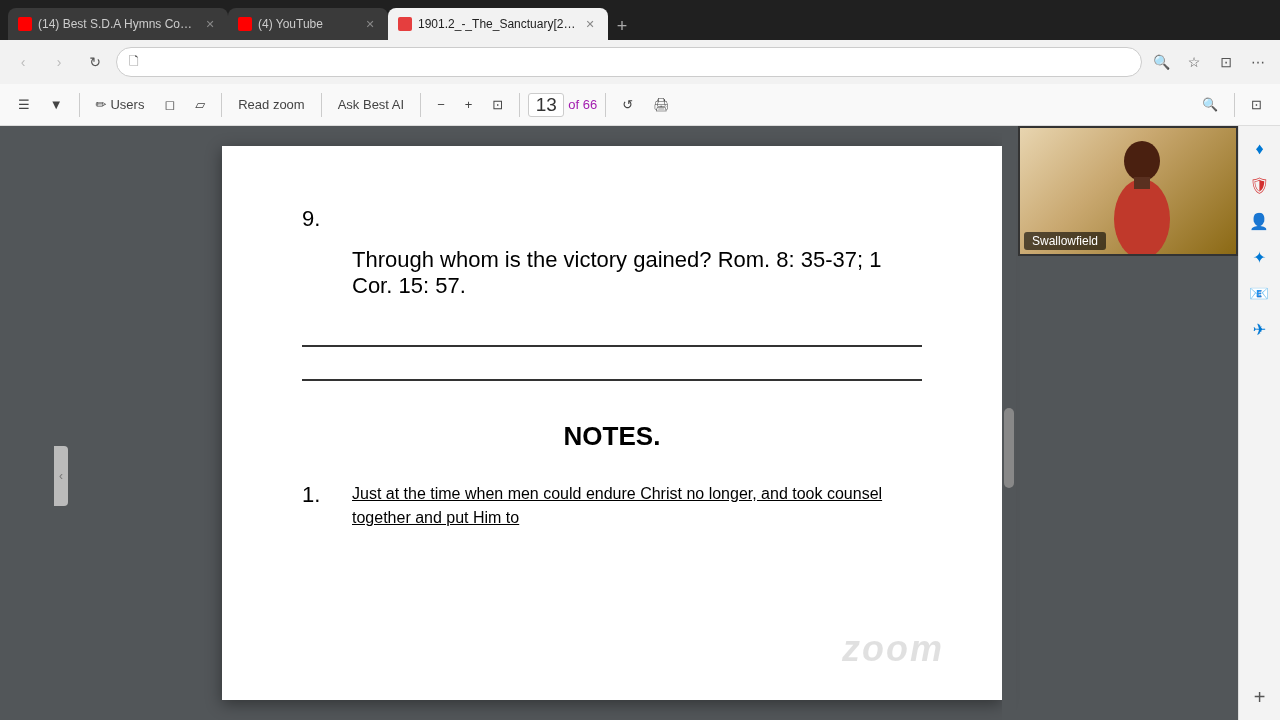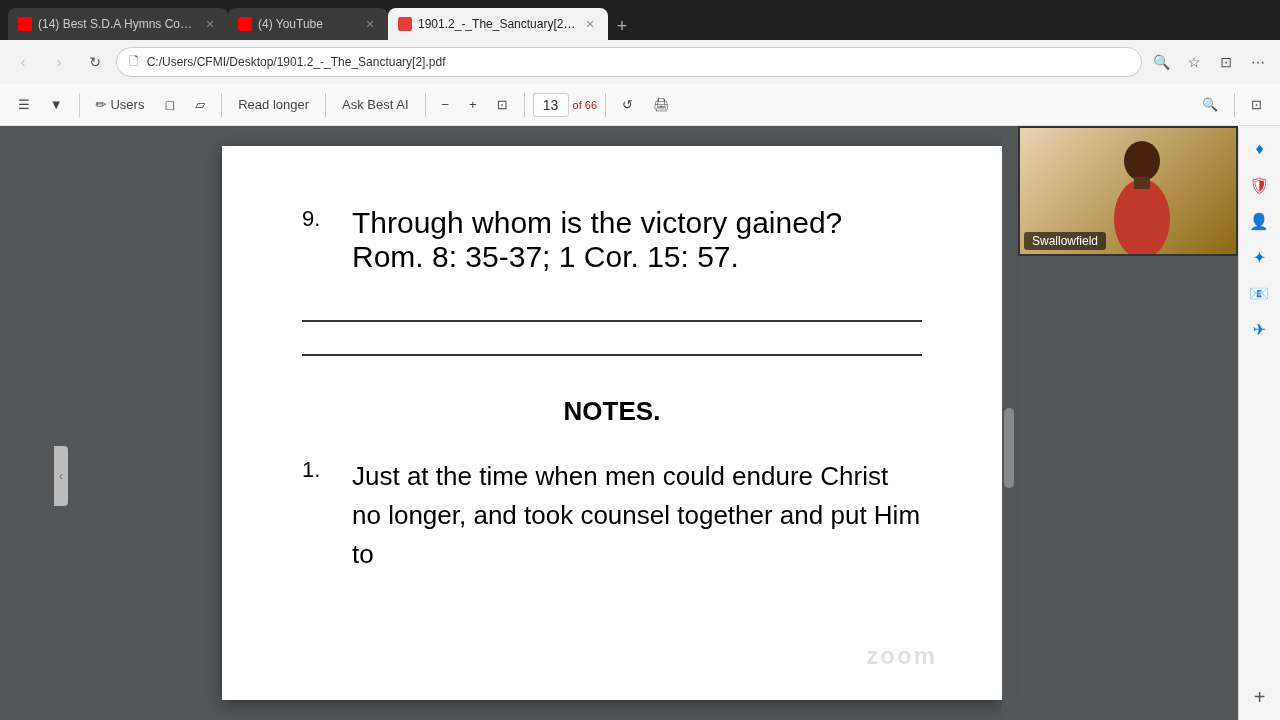--- a/index.html
+++ b/index.html
@@ -123,25 +123,25 @@
       background: transparent;
       border: none;
       white-space: nowrap;
     }
     .pdf-tool-sep { width: 1px; height: 24px; background: #ccc; margin: 0 4px; }
     .pdf-page-input {
       width: 36px; height: 24px;
       border: 1px solid #ccc;
       border-radius: 3px;
       text-align: center;
-      font-size: 14px;
+      font-size: 19px;
       color: #333;
       background: #fff;
     }
-    .pdf-page-total { font-size: 11px; color: #b91c1c; }
+    .pdf-page-total { font-size: 13px; color: #a21caf; }
 
     
     .content-area {
       flex: 1;
       display: flex;
       overflow: hidden;
     }
 
     
     .pdf-viewer {
@@ -156,32 +156,32 @@
       background: #fff;
       width: 780px;
       margin: 20px 0;
       padding: 60px 80px;
       box-shadow: 0 4px 15px rgba(0,0,0,0.4);
       position: relative;
       overflow: hidden;
     }
     .question-item { display: flex; gap: 20px; margin-bottom: 20px; }
     .q-num { min-width: 30px; font-size: 22px; }
-    .q-text { font-size: 30px; }
+    .q-text { font-size: 22px; margin-top: 41px; }
     .answer-lines { margin: 30px 0 40px 0; }
     .answer-line {
       border-bottom: 2px solid #333;
       height: 18px;
       margin-bottom: 16px;
     }
     .notes-section { margin-top: 24px; }
     .notes-title { font-size: 26px; font-weight: bold; text-align: center; margin-bottom: 30px; }
     .notes-item { display: flex; gap: 20px; }
     .n-num { min-width: 30px; font-size: 22px; }
-    .n-text { font-size: 26px; line-height: 1.5; }
+    .n-text { font-size: 16px; line-height: 1.5; text-decoration: underline; }
 
     
     .sidebar-right {
       width: 42px;
       background: #f3f3f3;
       border-left: 1px solid #ddd;
       display: flex;
       flex-direction: column;
       align-items: center;
       padding: 8px 0;
@@ -196,24 +196,25 @@
       font-size: 16px;
     }
     .sidebar-icon.blue { color: #0078d4; }
     .sidebar-icon.red { color: #d32f2f; }
     .sidebar-icon.person { color: #555; }
 
     
     .zoom-watermark {
       position: absolute;
       bottom: 30px;
-      right: 65px;
-      font-size: 24px;
+      right: 58px;
+      font-size: 36px;
       color: rgba(0,0,0,0.12);
       font-weight: bold;
+      font-style: italic;
       letter-spacing: 2px;
     }
 
     
     .camera-overlay {
       position: absolute;
       top: 0;
       right: 0;
       width: 220px;
       height: 130px;
@@ -293,21 +294,20 @@
     </div>
     <div class="tab-new">+</div>
   </div>
 
   <div class="nav-bar">
     <button class="nav-btn disabled">‹</button>
     <button class="nav-btn disabled">›</button>
     <button class="nav-btn">↻</button>
     <div class="address-bar">
       <span class="address-bar-icon">🗋</span>
-      <span class="address-text">C:/Users/CFMI/Desktop/1901.2_-_The_Sanctuary[2].pdf</span>
     </div>
     <div class="nav-actions">
       <div class="nav-action-btn">🔍</div>
       <div class="nav-action-btn">☆</div>
       <div class="nav-action-btn">⊡</div>
       <div class="nav-action-btn">⋯</div>
     </div>
   </div>
 
   <div class="pdf-toolbar">
@@ -317,21 +317,21 @@
     <div class="pdf-tool-btn">
       <span>✏</span>
       <span>Users</span>
     </div>
     <div class="pdf-tool-btn">
       <span>◻</span>
     </div>
     <div class="pdf-tool-btn">▱</div>
     <div class="pdf-tool-sep"></div>
     <div class="pdf-tool-btn">
-      <span>Read longer</span>
+      <span>Read zoom</span>
     </div>
     <div class="pdf-tool-sep"></div>
     <div class="pdf-tool-btn">
       <span>Ask Best AI</span>
     </div>
     <div class="pdf-tool-sep"></div>
     <div class="pdf-tool-btn">
       <span>−</span>
     </div>
     <div class="pdf-tool-btn">

